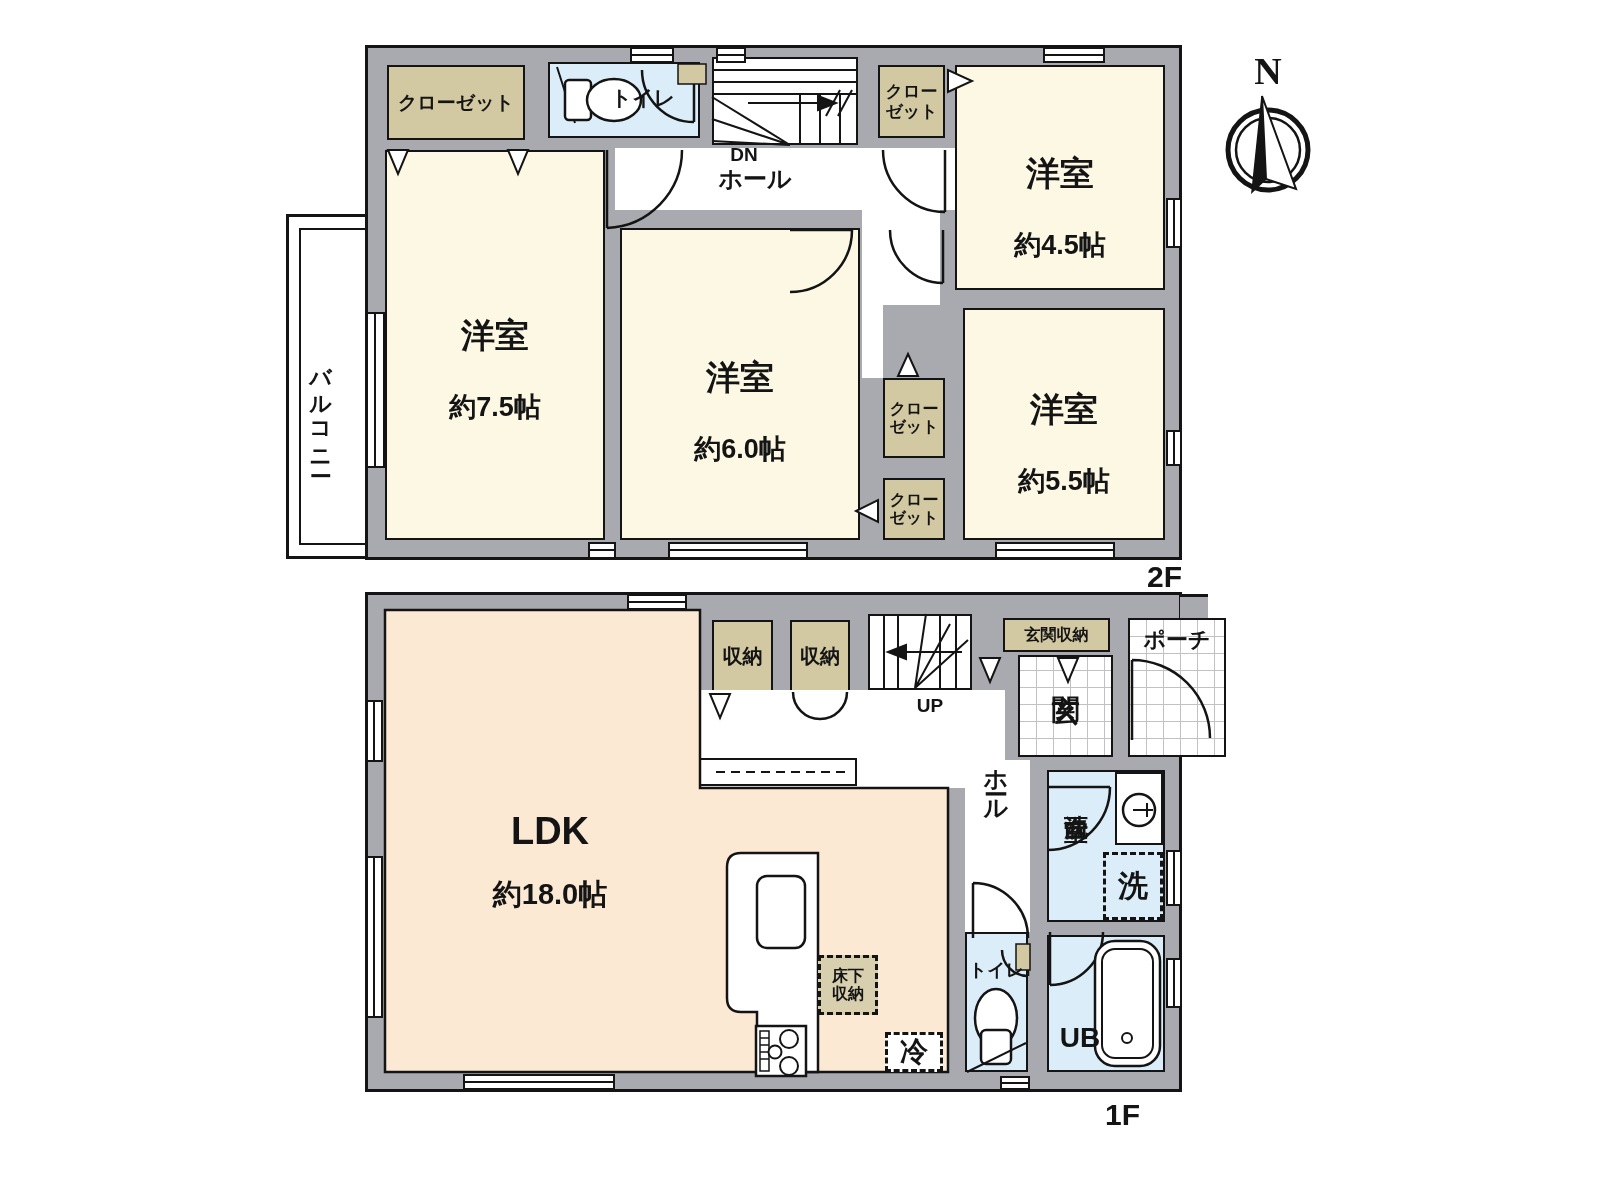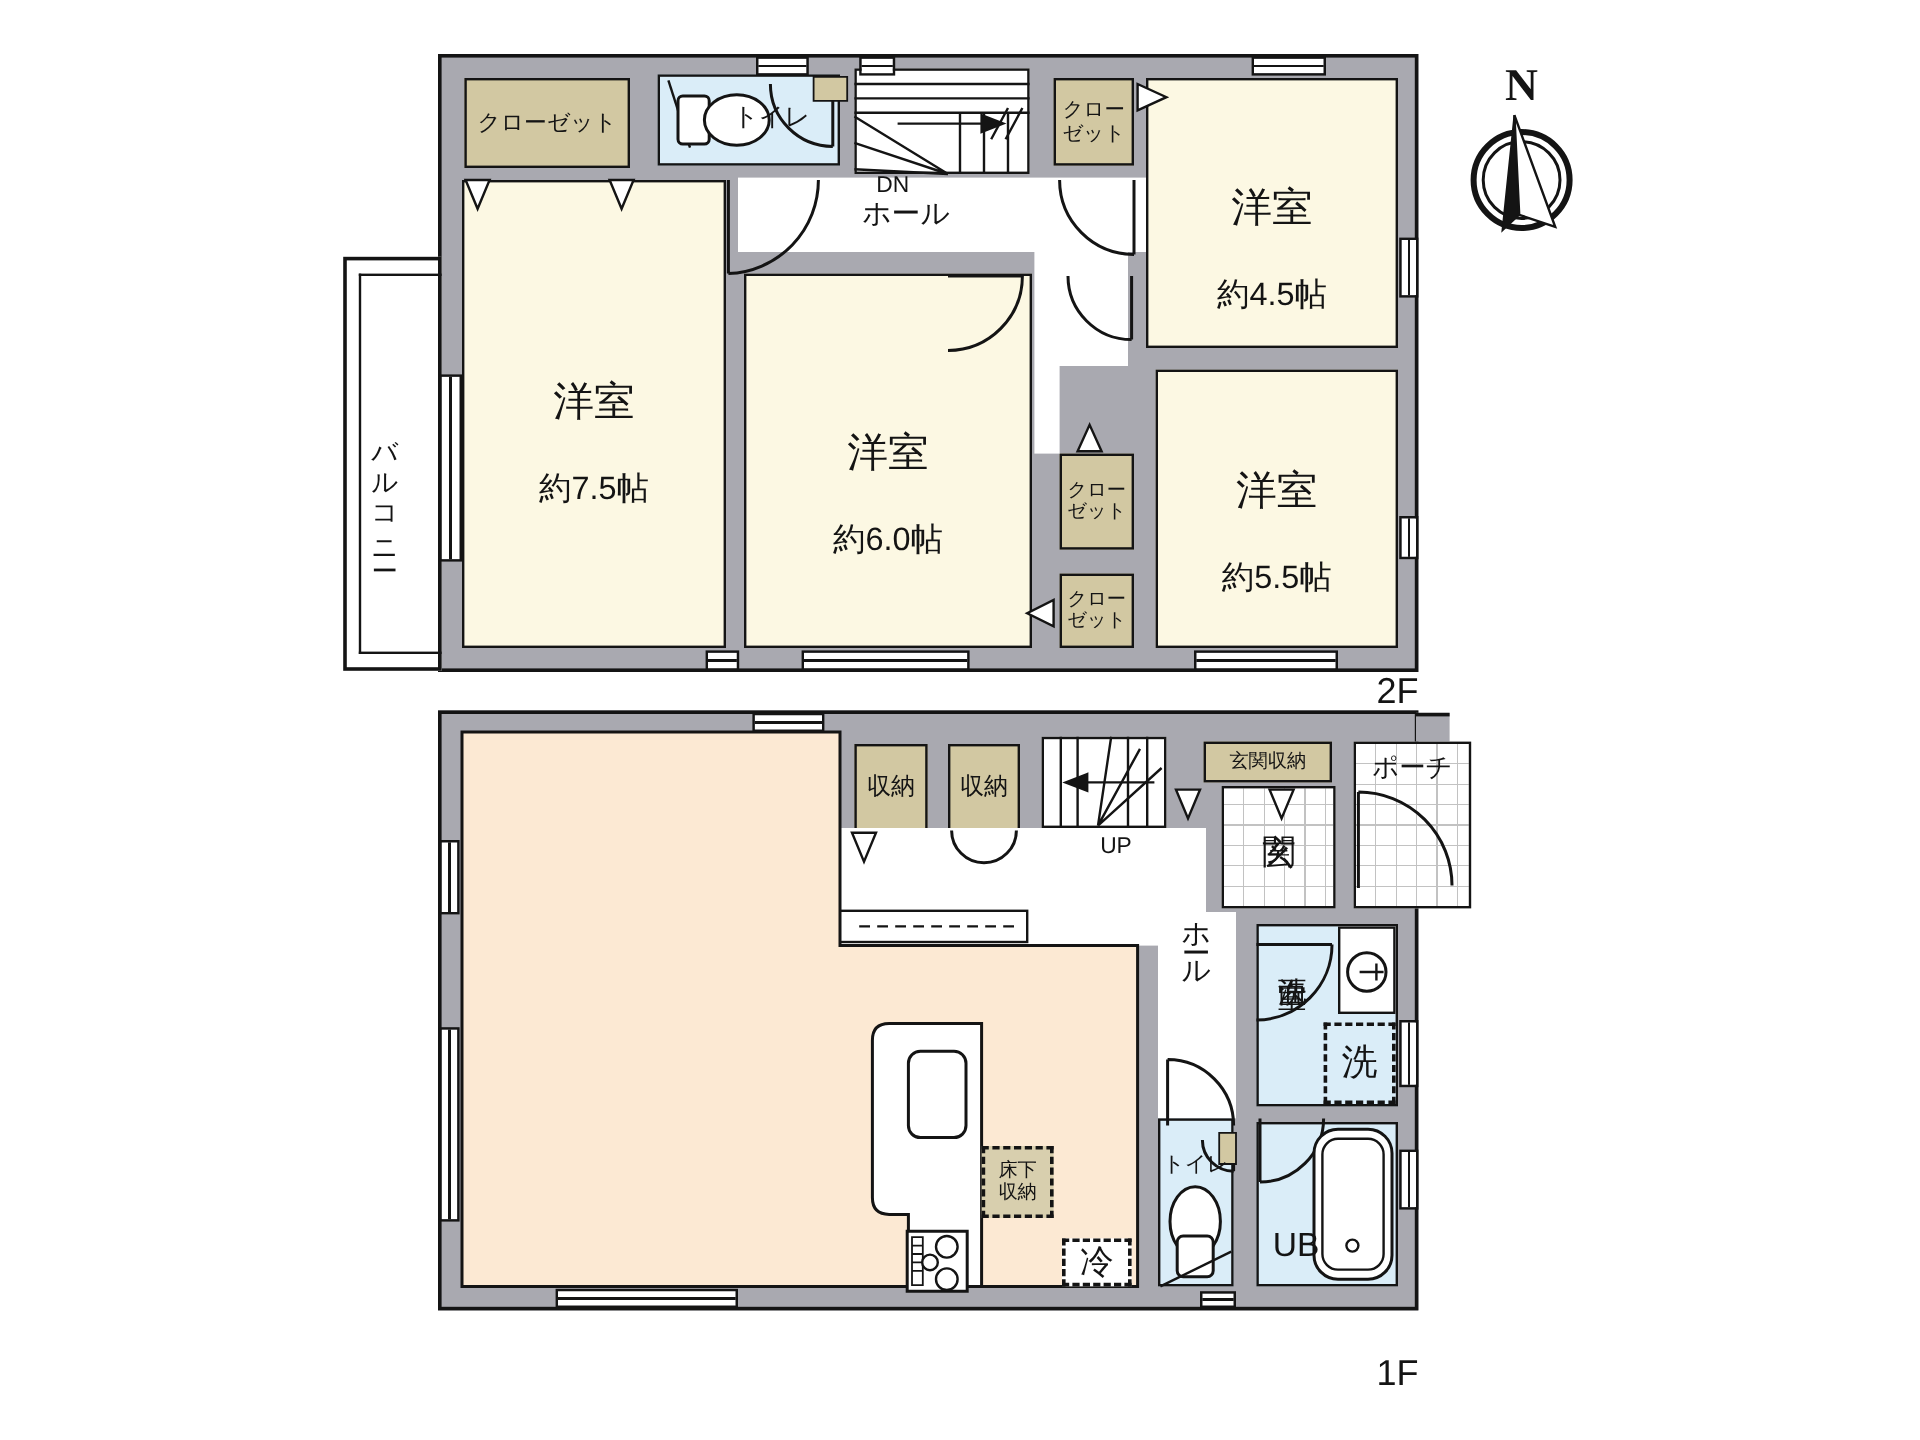--- a/index.html
+++ b/index.html
@@ -10,21 +10,21 @@
   .wallfill{background:#a9a9b0;}
   .room{border:2px solid #141414;}
   .cream{background:#fcf8e3;}
   .blue{background:#daedf8;}
   .tan{background:#d2c8a2;}
   .white{background:#ffffff;}
   .hall{background:#ffffff;}
   .tile{background-color:#fff;border:2px solid #141414;
         background-image:repeating-linear-gradient(0deg,transparent 0 16px,#c2c2c2 16px 17px),
                          repeating-linear-gradient(90deg,transparent 0 16px,#c2c2c2 16px 17px);}
-  .lbl{position:absolute;font-weight:normal;color:#141414;text-align:center;line-height:1.12;white-space:pre-line;}
+  .lbl{position:absolute;font-weight:bold;color:#141414;text-align:center;line-height:1.12;white-space:pre-line;}
   .flex{display:flex;align-items:center;justify-content:center;}
   .vert{writing-mode:vertical-rl;text-orientation:mixed;letter-spacing:3px;}
   .rname{font-size:34px;}
   .rsize{font-size:27px;margin-top:20px;}
   .dashedbox{position:absolute;box-sizing:border-box;border:3px dashed #141414;}
   .win-h{position:absolute;box-sizing:border-box;border:2px solid #141414;
          background:linear-gradient(to bottom,#fff calc(50% - 1px),#141414 calc(50% - 1px),#141414 calc(50% + 1px),#fff calc(50% + 1px));}
   .win-v{position:absolute;box-sizing:border-box;border:2px solid #141414;
          background:linear-gradient(to right,#fff calc(50% - 1px),#141414 calc(50% - 1px),#141414 calc(50% + 1px),#fff calc(50% + 1px));}
   svg{position:absolute;left:0;top:0;pointer-events:none;}
@@ -204,36 +204,40 @@
 ゼット</div>
   <div class="lbl flex" style="left:883px;top:378px;width:62px;height:80px;font-size:16px;">クロー
 ゼット</div>
   <div class="lbl flex" style="left:883px;top:478px;width:62px;height:62px;font-size:16px;">クロー
 ゼット</div>
   <div class="lbl" style="left:600px;top:86px;width:86px;font-size:21px;">トイレ</div>
   <div class="lbl" style="left:700px;top:166px;width:110px;font-size:24px;">ホール</div>
   <div class="lbl" style="left:722px;top:144px;width:44px;font-size:19px;">DN</div>
   <div class="lbl" style="left:1105px;top:560px;width:77px;font-size:30px;text-align:right;">2F</div>
 
+  <div class="lbl" style="left:400px;top:792px;width:300px;">
+    <div style="font-size:38px;">LDK</div>
+    <div style="font-size:29px;margin-top:8px;">約18.0帖</div>
+  </div>
   <div class="lbl flex" style="left:712px;top:620px;width:61px;height:72px;font-size:20px;">収納</div>
   <div class="lbl flex" style="left:790px;top:620px;width:60px;height:72px;font-size:20px;">収納</div>
   <div class="lbl" style="left:905px;top:695px;width:50px;font-size:19px;">UP</div>
   <div class="lbl flex" style="left:1003px;top:618px;width:107px;height:34px;font-size:16px;">玄関収納</div>
   <div class="lbl vert" style="left:1050px;top:672px;font-size:28px;letter-spacing:2px;">玄関</div>
   <div class="lbl" style="left:1128px;top:628px;width:98px;font-size:22px;">ポーチ</div>
   <div class="lbl vert" style="left:982px;top:752px;font-size:24px;letter-spacing:2px;">ホール</div>
   <div class="lbl vert" style="left:1062px;top:795px;font-size:24px;letter-spacing:2px;">洗面室</div>
   <div class="dashedbox blue flex" style="left:1103px;top:852px;width:60px;height:68px;">
     <span class="lbl" style="position:static;font-size:30px;">洗</span>
   </div>
   <div class="lbl" style="left:963px;top:960px;width:67px;font-size:18px;">トイレ</div>
   <div class="lbl" style="left:1050px;top:1022px;width:60px;font-size:28px;">UB</div>
   <div class="dashedbox flex" style="left:818px;top:955px;width:60px;height:60px;background:#d8cfae;">
     <span class="lbl" style="position:static;font-size:16px;">床下
 収納</span>
   </div>
   <div class="dashedbox white flex" style="left:885px;top:1032px;width:58px;height:40px;">
     <span class="lbl" style="position:static;font-size:28px;">冷</span>
   </div>
-  <div class="lbl" style="left:1105px;top:1128px;width:77px;font-size:30px;text-align:right;">1F</div>
+  <div class="lbl" style="left:1105px;top:1098px;width:77px;font-size:30px;text-align:left;">1F</div>
 
   <div class="lbl" style="left:1246px;top:50px;width:44px;font-size:38px;font-family:'Liberation Serif','DejaVu Serif',serif;font-weight:bold;">N</div>
 </div>
 
 </body></html>

